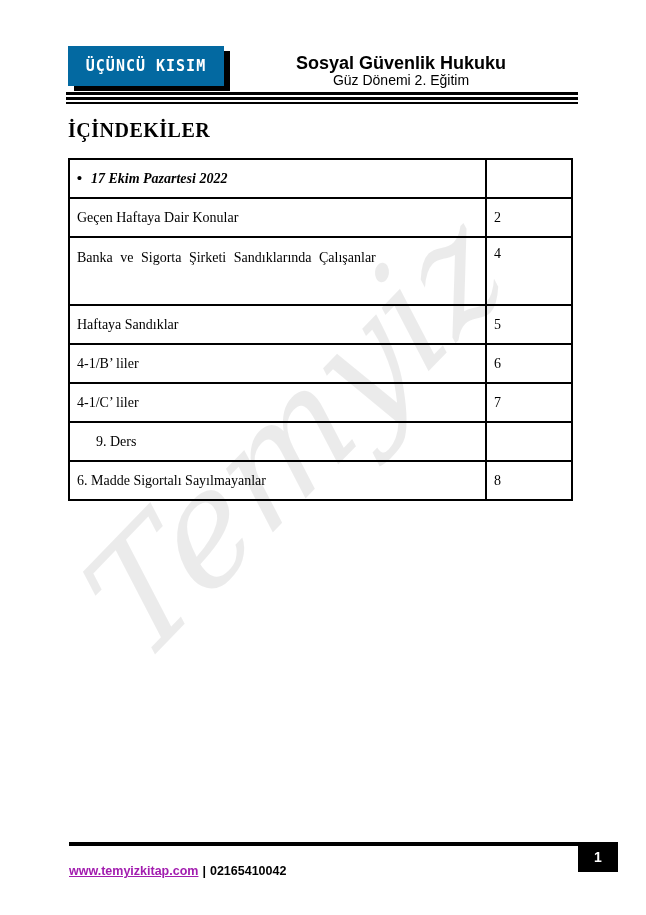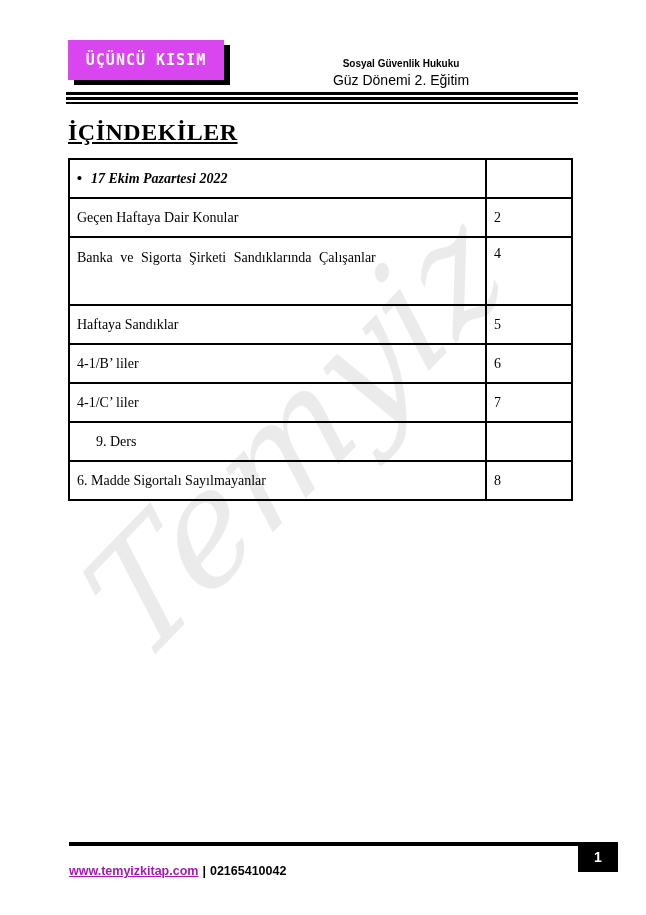--- a/index.html
+++ b/index.html
@@ -33,24 +33,24 @@
     font-size: 150px;
     color: rgba(0,0,0,0.08);
     transform: rotate(-46deg) skewX(-8deg);
     white-space: nowrap;
   }
 
   
   .header-box {
     position: absolute;
     left: 68px;
-    top: 40px;
+    top: 46px;
     width: 156px;
     height: 40px;
-    background: #d946ef;
+    background: #0369a1;
     box-shadow: 6px 5px 0 0 #000;
     display: flex;
     align-items: center;
     justify-content: center;
     z-index: 2;
   }
   .header-box span {
     color: #fff;
     font-family: "DejaVu Sans Mono", monospace;
     font-weight: bold;
@@ -60,21 +60,21 @@
   .header-titles {
     position: absolute;
     left: 224px;
     top: 55px;
     width: 354px;
     text-align: center;
     font-family: "Liberation Sans", sans-serif;
     z-index: 2;
   }
   .header-titles .course {
-    font-size: 10px;
+    font-size: 18px;
     font-weight: bold;
     line-height: 17px;
   }
   .header-titles .term {
     font-size: 14px;
     line-height: 17px;
   }
   .rule {
     position: absolute;
     left: 66px;
@@ -86,25 +86,24 @@
   .rule .g1 { height: 2px; }
   .rule .l2 { height: 3px; background: #000; }
   .rule .g2 { height: 2px; }
   .rule .l3 { height: 2px; background: #000; }
 
   
   .page-title {
     position: absolute;
     left: 68px;
     top: 119px;
-    font-size: 24px;
+    font-size: 20px;
     font-weight: bold;
     letter-spacing: 0.5px;
     z-index: 1;
-    text-decoration: underline;
   }
 
   
   table.toc {
     position: absolute;
     left: 68px;
     top: 158px;
     width: 503px;
     border-collapse: collapse;
     table-layout: fixed;

